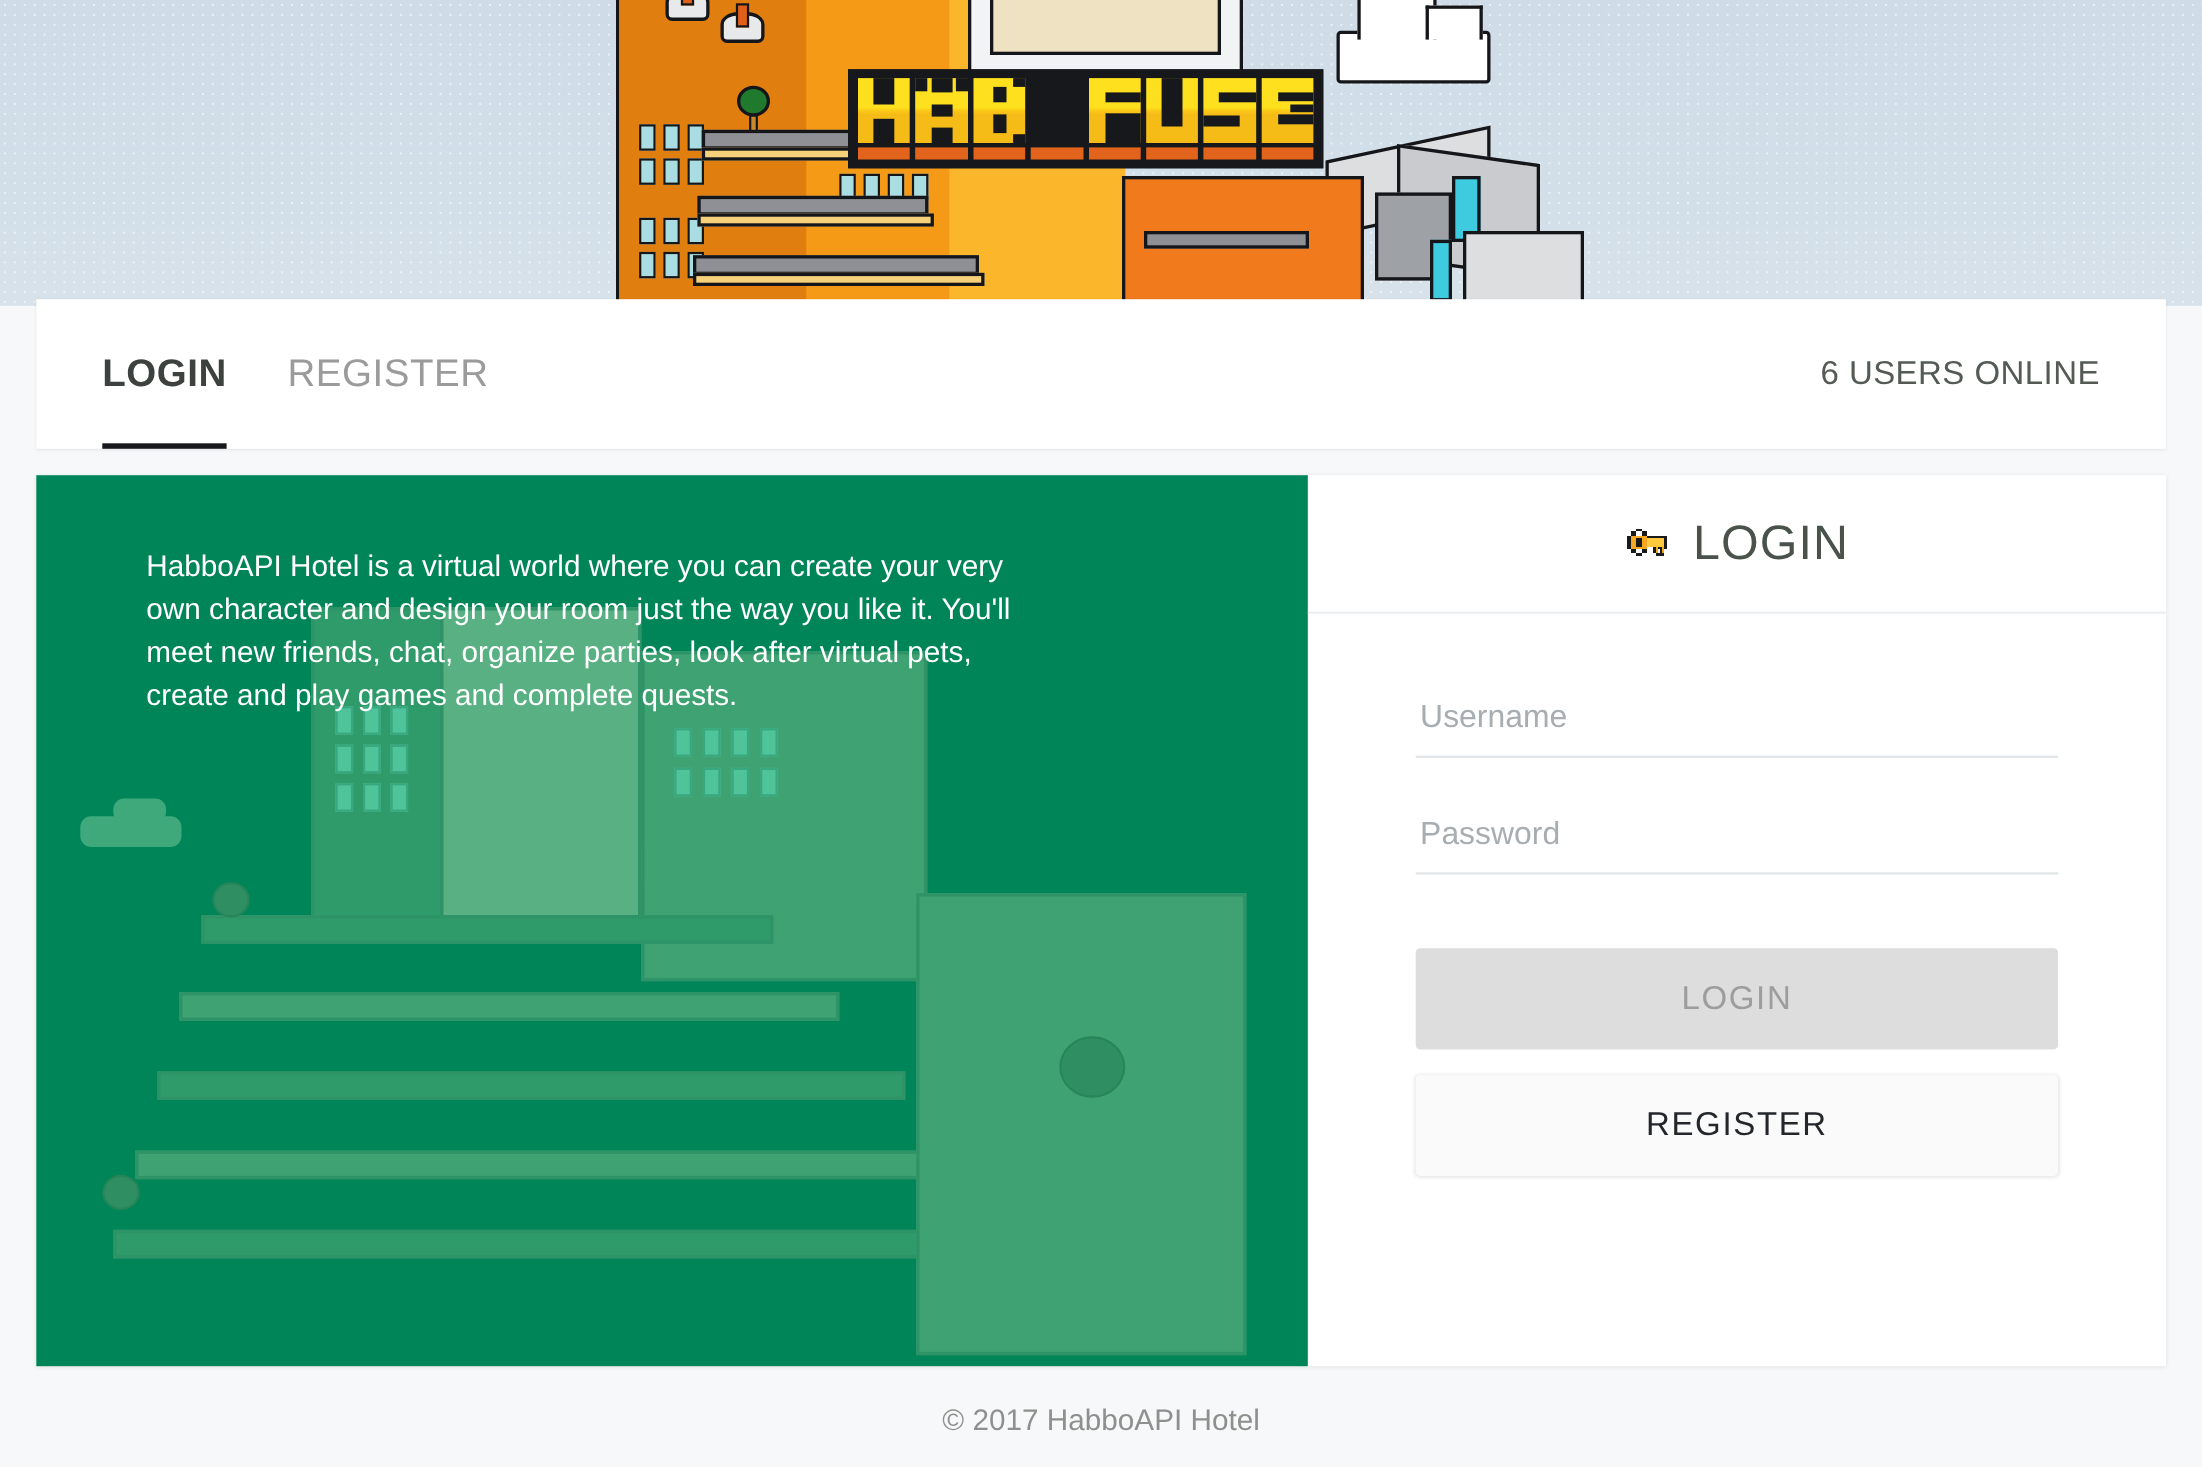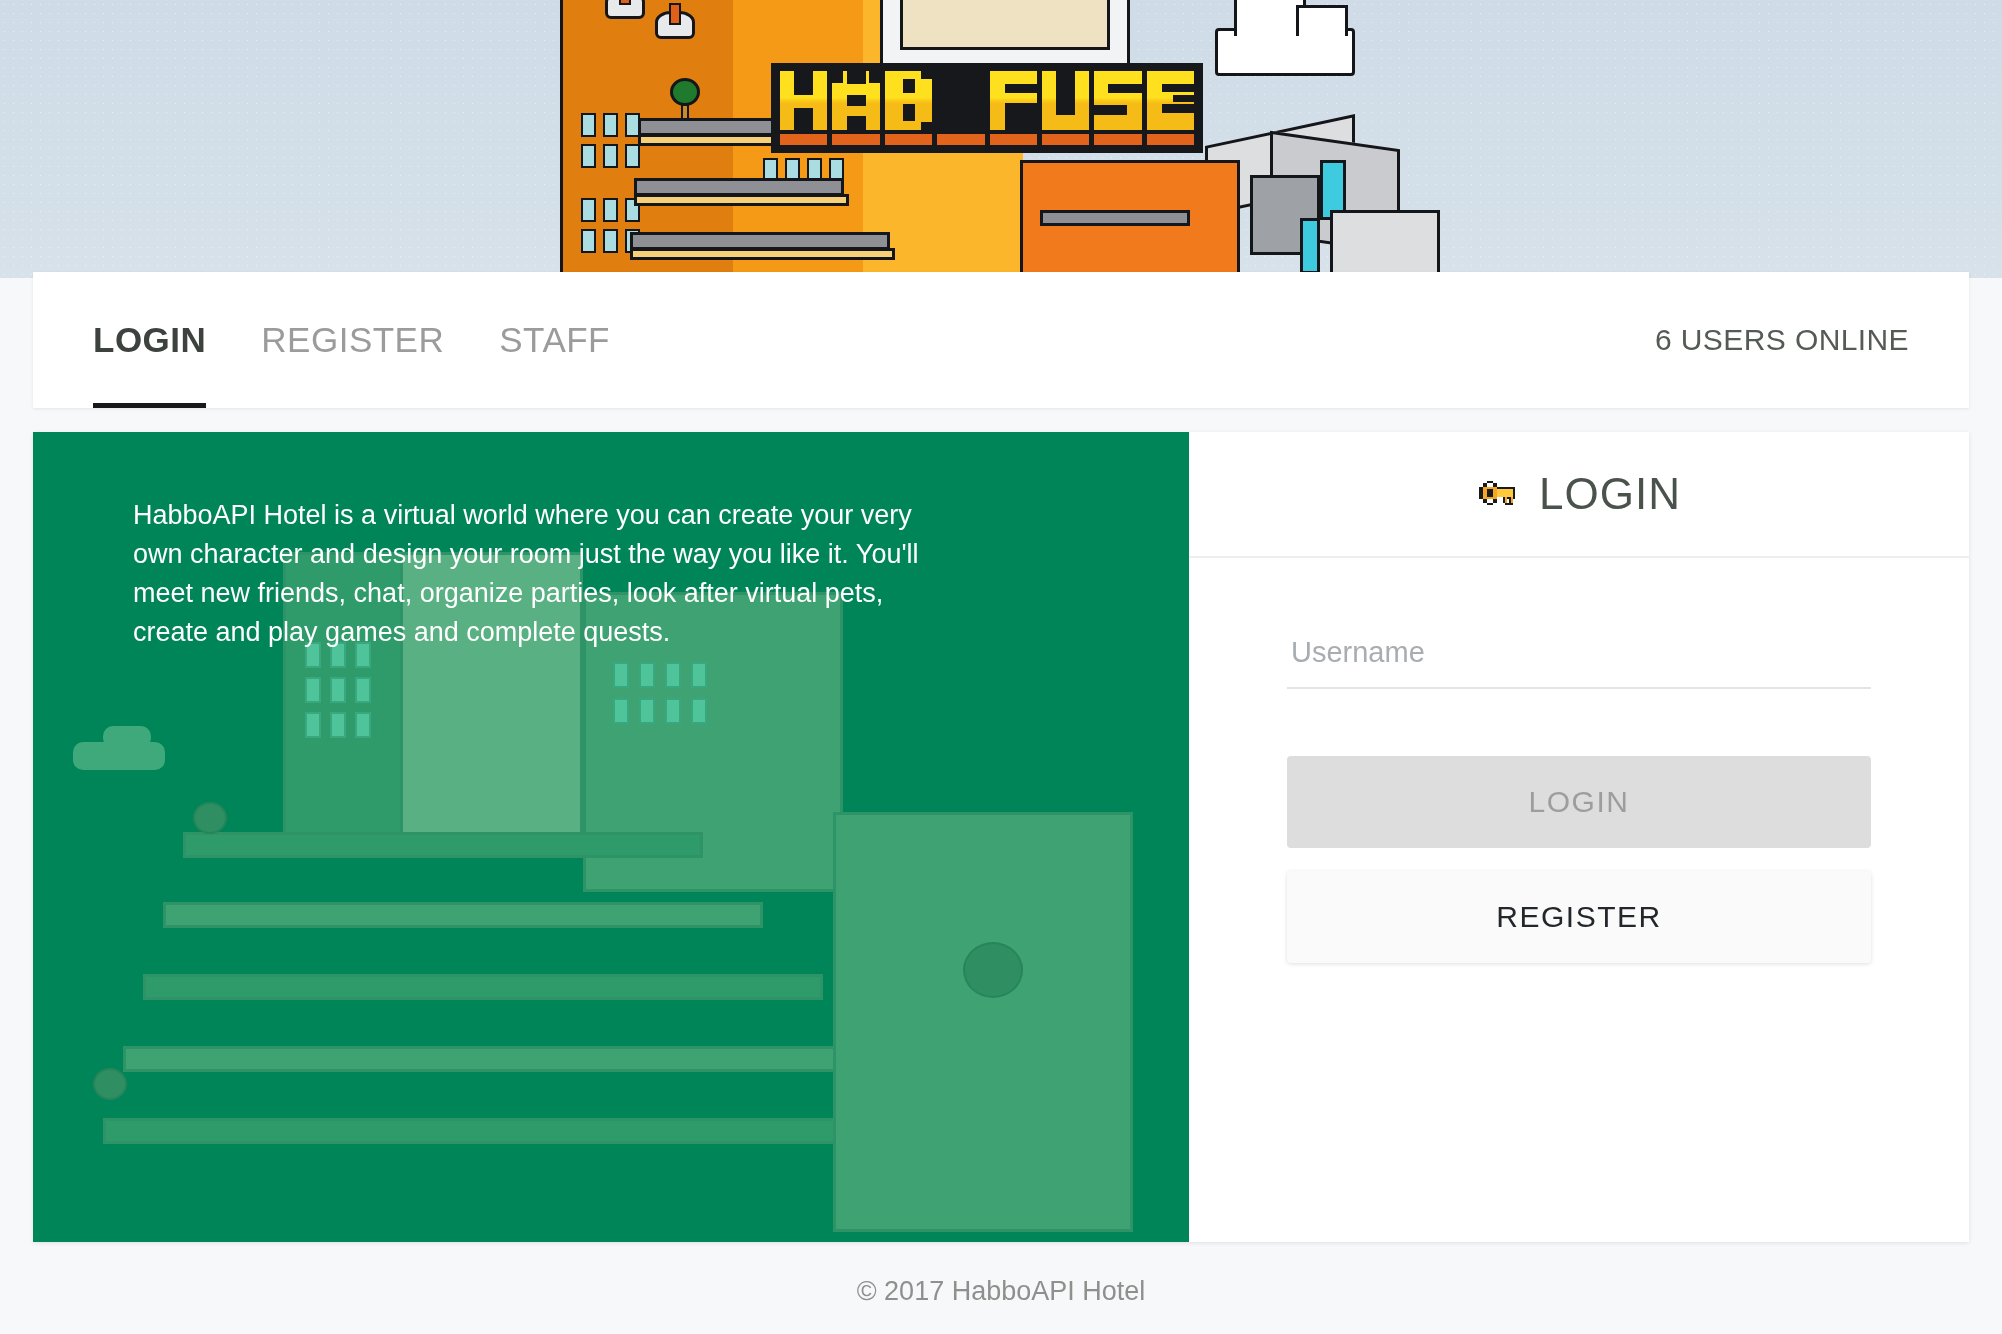--- a/index.html
+++ b/index.html
@@ -420,23 +420,20 @@
   </div>
 </div>
 
 <div class="navbar">
   <div class="nav-items">
     <div class="nav-item active">
       <span>LOGIN</span>
     </div>
     <div class="nav-item">
       <span>REGISTER</span>
-    </div>
-    <div class="nav-item">
-      <span>STAFF</span>
     </div>
   </div>
   <div class="nav-right">6 USERS ONLINE</div>
 </div>
 
 <div class="main">
 
   <div class="welcome">
     <div class="welcome-art">
       <div class="g g-cloud" style="left:40px; top:230px; width:92px; height:28px;"></div>
@@ -510,20 +507,23 @@
           <rect x="14" y="11" width="4" height="1" fill="#1a1a1a"></rect>
         </svg>
       </span>
       <span class="title">LOGIN</span>
     </div>
 
     <div class="login-body">
       <div class="field">
         <input type="text" placeholder="Username" style="">
       </div>
+      <div class="field">
+        <input type="password" placeholder="Password" style="">
+      </div>
       <button class="btn btn-login">LOGIN</button>
       <button class="btn btn-register">REGISTER</button>
     </div>
   </div>
 </div>
 
 <div class="footer">
   <span>© 2017 HabboAPI Hotel</span>
 </div>
 

